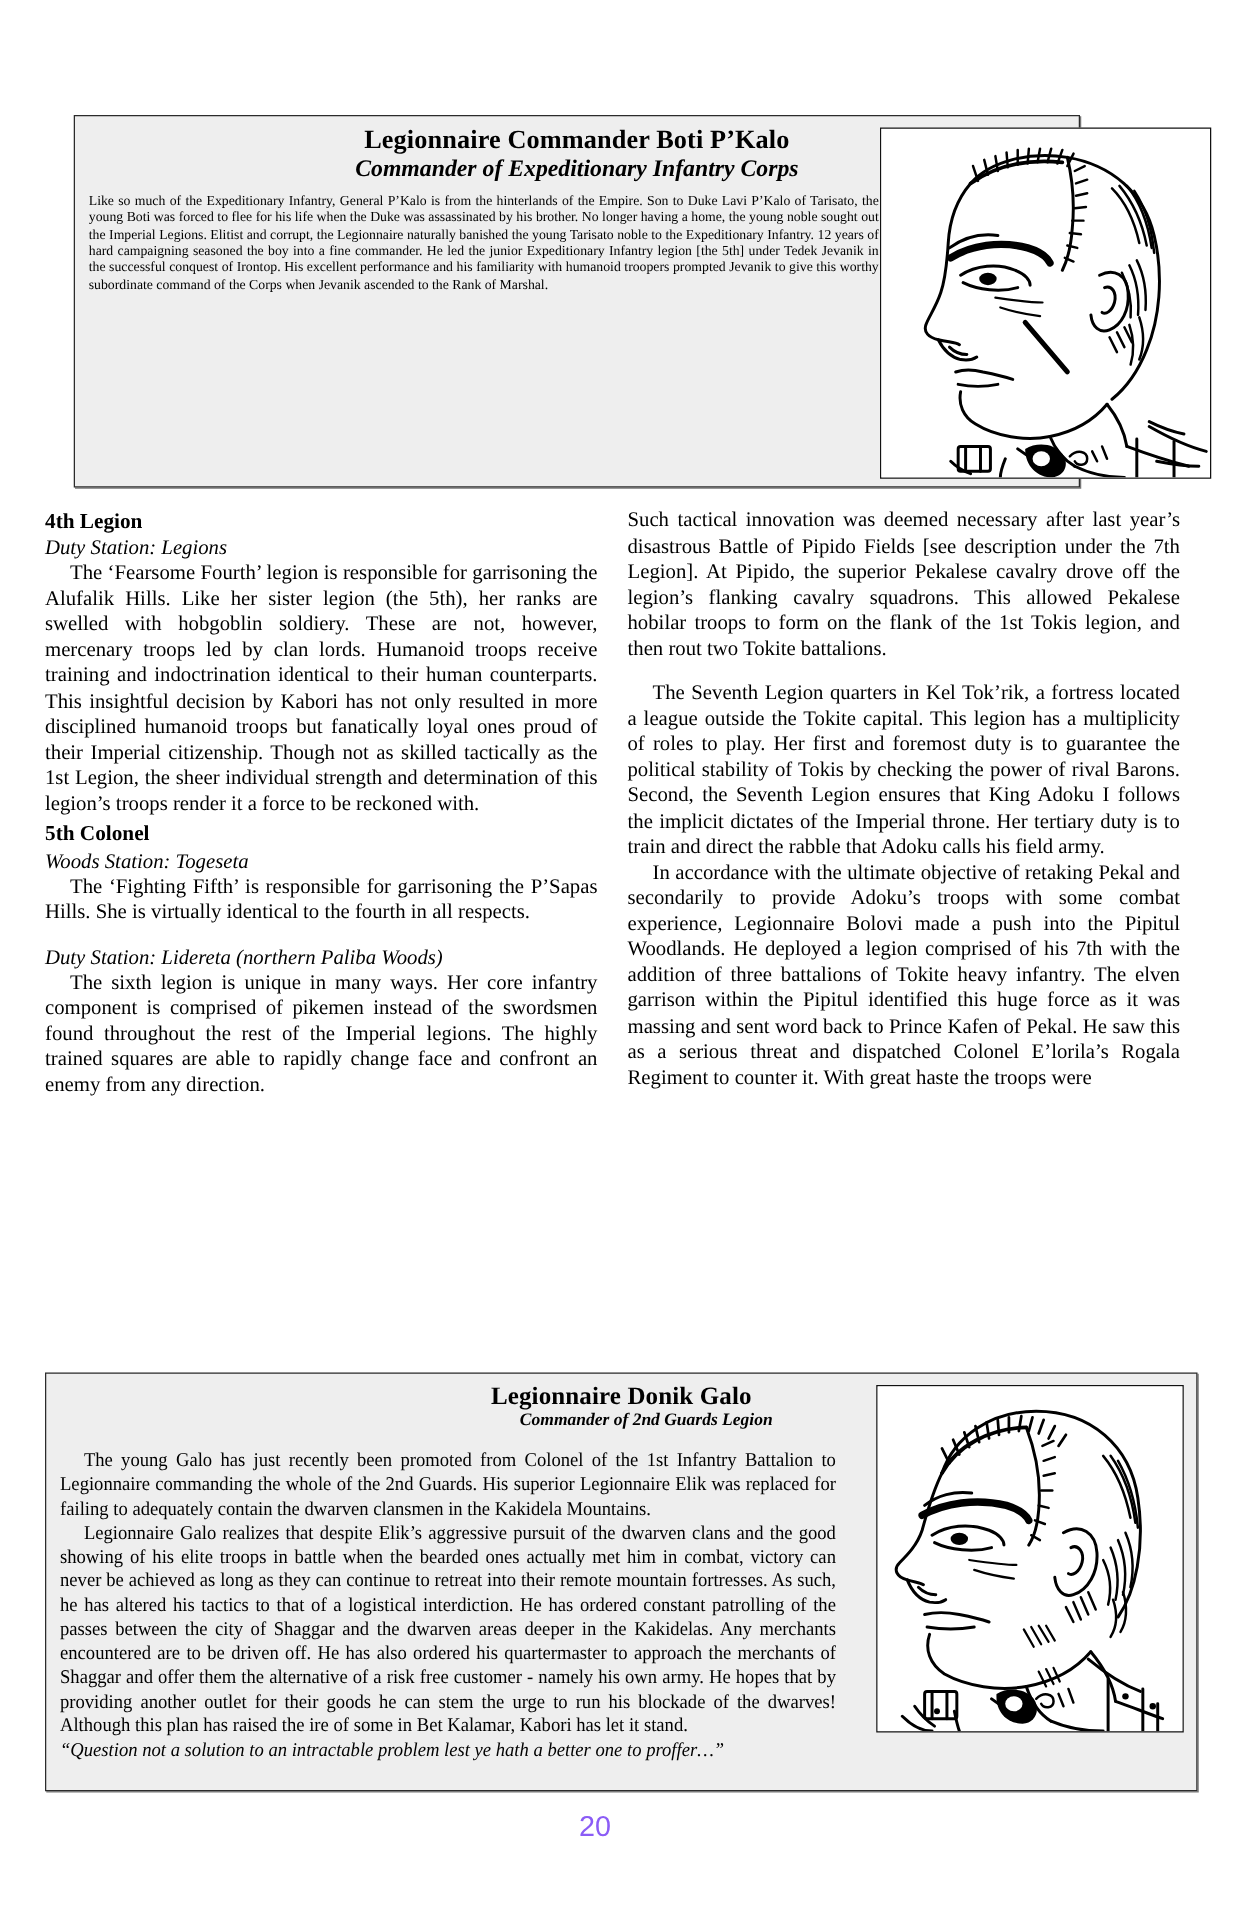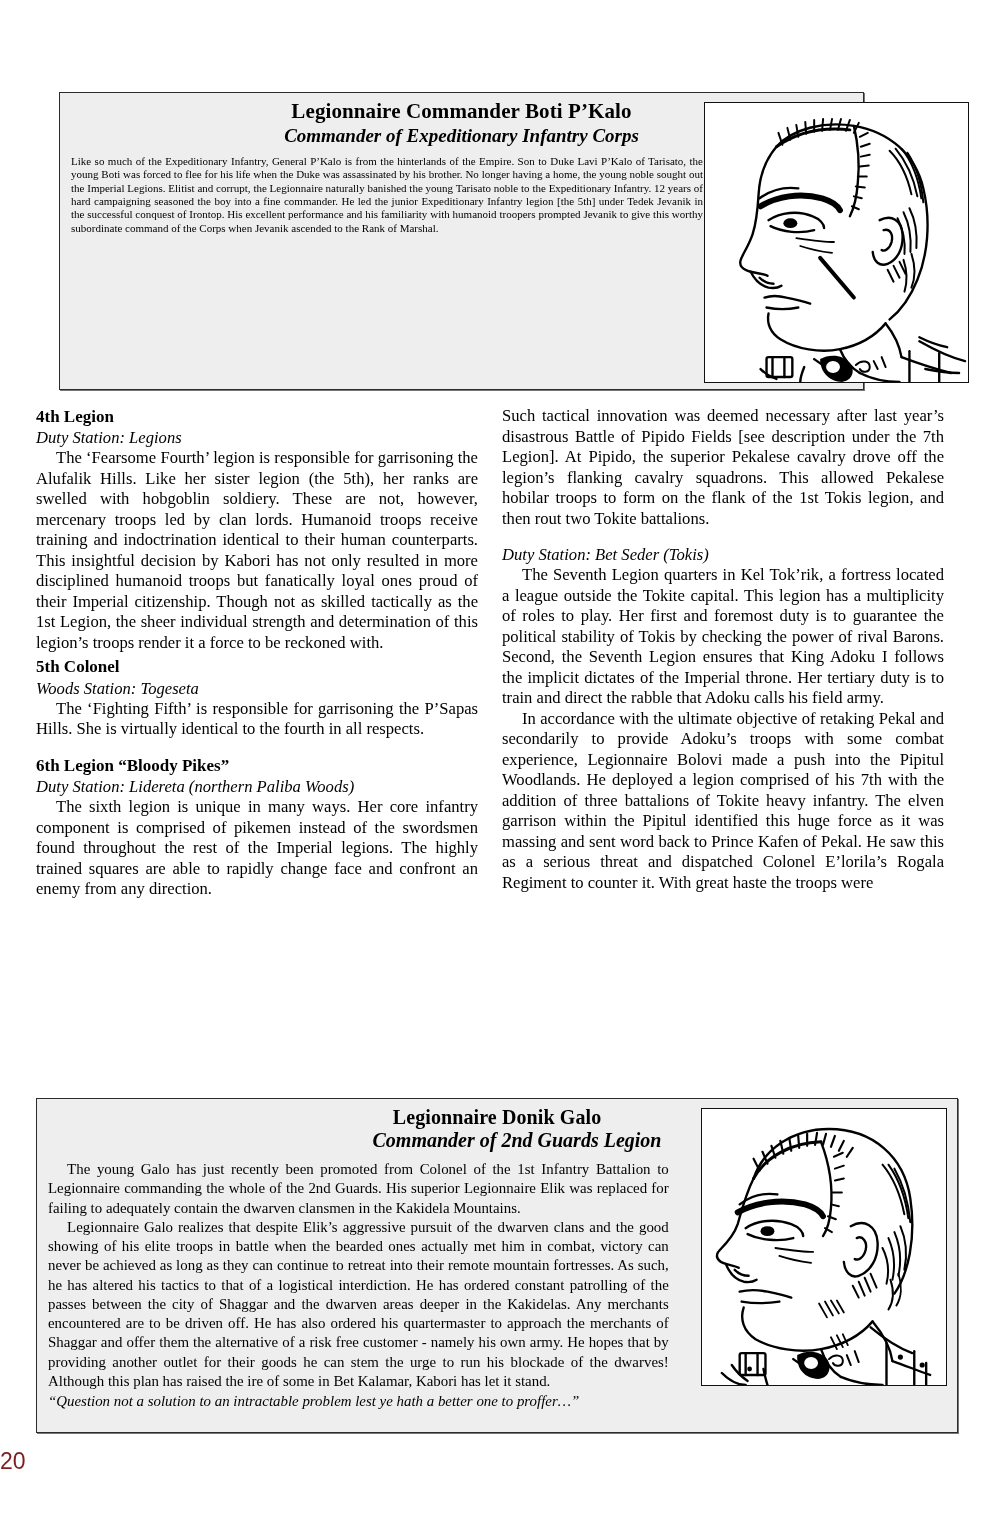--- a/index.html
+++ b/index.html
@@ -39,21 +39,21 @@
     line-height:1.12;
   }
   .box-subtitle{
     font-weight:bold;
     font-style:italic;
     font-size:19px;
     line-height:1.18;
     margin-top:1px;
   }
   #box-bottom .box-title{font-size:20px;}
-  #box-bottom .box-subtitle{font-size:20px;margin-left:40px;}
+  #box-bottom .box-subtitle{font-size:14px;margin-left:40px;}
 
   .box-body{
     position:absolute;
     left:11px;
     top:62px;
     font-size:11px;
     line-height:1.215;
     text-align:justify;
   }
   #box-top .box-body{ width:632px; }
@@ -119,23 +119,24 @@
     margin:0;
     text-indent:20px;
   }
   .col .gap{ height:15px; }
   .col .gap-sm{ height:3px; }
 
   
   .folio{
     position:absolute;
     left:0; top:1448px; width:952px;
+    text-align:center;
     font-family:"Liberation Sans","DejaVu Sans",sans-serif;
     font-size:23px;
-    color:#7f1d1d;
+    color:#8b5cf6;
   }
 </style>
 </head>
 <body>
 
 <div class="page">
 
   <div class="char-box" id="box-top">
     <div class="box-inner">
 
@@ -274,33 +275,31 @@
       <p class="body">The ‘Fearsome Fourth’ legion is responsible for garrisoning the Alufalik Hills. Like her sister legion (the 5th), her ranks are swelled with hobgoblin soldiery. These are not, however, mercenary troops led by clan lords.  Humanoid troops receive training and indoctrination identical to their human counterparts.  This insightful decision by Kabori has not only resulted in more disciplined humanoid troops but fanatically loyal ones proud of their Imperial citizenship.  Though not as skilled tactically as the 1st Legion, the sheer individual strength and determination of this legion’s troops render it a force to be reckoned with.</p>
 
       <div class="gap-sm"></div>
 
       <h3>5th Colonel</h3>
       <p class="duty">Woods Station: Togeseta</p>
       <p class="body">The ‘Fighting Fifth’ is responsible for garrisoning the P’Sapas Hills.  She is virtually identical to the fourth in all respects.</p>
 
       <div class="gap"></div>
 
-      <h3>6th Legion “Bloody Pikes”</h3>
       <p class="duty">Duty Station: Lidereta (northern Paliba Woods)</p>
       <p class="body">The sixth legion is unique in many ways.  Her core infantry component is comprised of pikemen instead of the swordsmen found throughout the rest of the Imperial legions.  The highly trained squares are able to rapidly change face and confront an enemy from any direction.</p>
 
     </div>
 
     <div class="col" id="col-right">
 
       <p class="body" style="text-indent:0;">Such tactical innovation was deemed necessary after last year’s disastrous Battle of Pipido Fields [see description under the 7th Legion].  At Pipido, the superior Pekalese cavalry drove off the legion’s flanking cavalry squadrons. This allowed Pekalese hobilar troops to form on the flank of the 1st Tokis legion, and then rout two Tokite battalions.</p>
 
       <div class="gap"></div>
 
-      <p class="duty">Duty Station: Bet Seder (Tokis)</p>
       <p class="body">The Seventh Legion quarters in Kel Tok’rik, a fortress located a league outside the Tokite capital. This legion has a multiplicity of roles to play.  Her first and foremost duty is to guarantee the political stability of Tokis by checking the power of rival Barons.  Second, the Seventh Legion ensures that King Adoku I follows the implicit dictates of the Imperial throne.  Her tertiary duty is to train and direct the rabble that Adoku calls his field army.</p>
       <p class="body">In accordance with the ultimate objective of retaking Pekal and secondarily to provide Adoku’s troops with some combat experience, Legionnaire Bolovi made a push into the Pipitul Woodlands.  He deployed a legion comprised of his 7th with the addition of three battalions of Tokite heavy infantry.  The elven garrison within the Pipitul identified this huge force as it was massing and sent word back to Prince Kafen of Pekal. He saw this as a serious threat and dispatched Colonel E’lorila’s Rogala Regiment to counter it. With great haste the troops were</p>
 
     </div>
 
   </div>
 
   <div class="char-box" id="box-bottom">
     <div class="box-inner">
 

